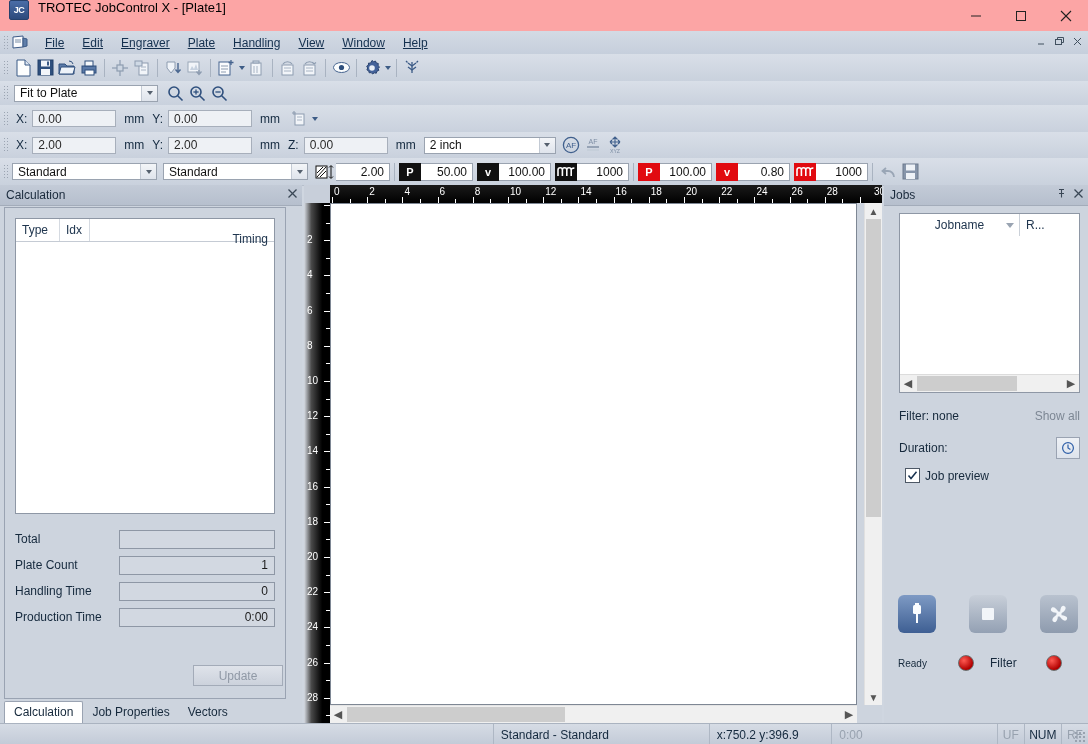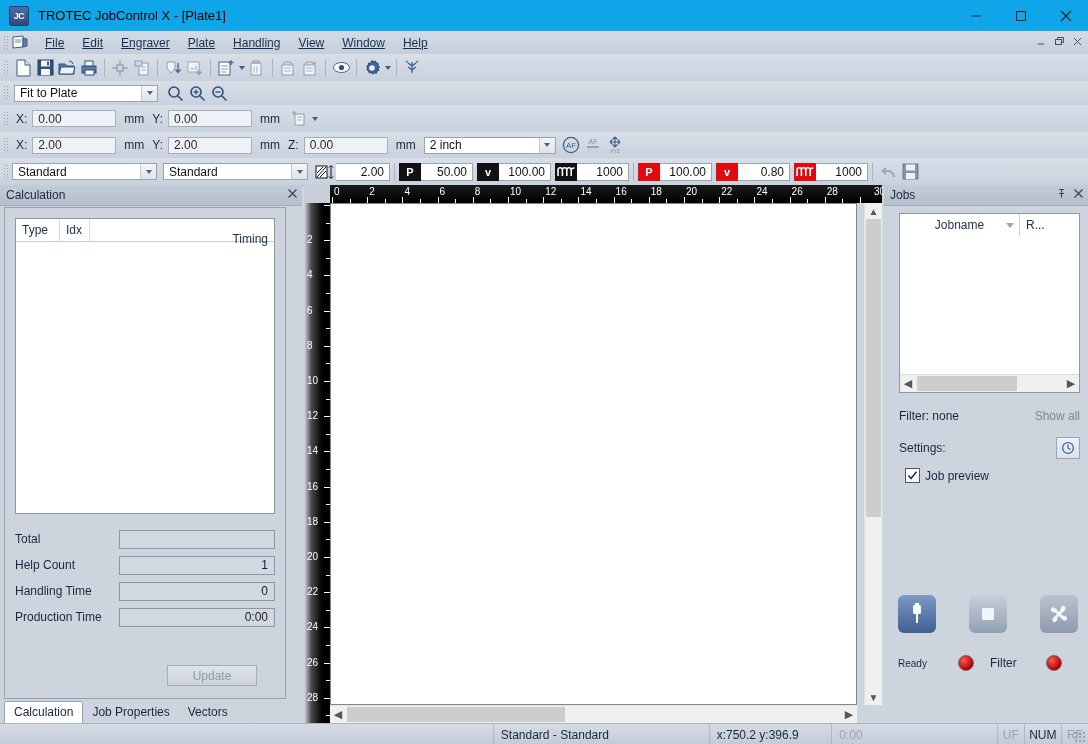--- a/index.html
+++ b/index.html
@@ -8,22 +8,22 @@
     font-family:"Liberation Sans","DejaVu Sans",sans-serif;
     font-size:12px;color:#1a1a1a;
     background:#cfd6e0;
     -webkit-font-smoothing:antialiased;
   }
   .app{position:relative;width:1088px;height:744px;}
 
   
   .titlebar{
     position:absolute;left:0;top:0;width:1088px;height:31px;
-    background:#0ea5e9;border-bottom:1px solid #dcdcdc;
-    display:flex;align-items:center;
+    background:#fca5a5;border-bottom:1px solid #dcdcdc;
+    display:flex;align-items:flex-start;
   }
   .app-logo{
     width:18px;height:18px;margin-left:9px;margin-right:9px;
     background:linear-gradient(#4a6da7,#2c4a7c);
     border:1px solid #26416c;border-radius:2px;
     display:flex;align-items:center;justify-content:center;
     font-size:9px;font-weight:bold;color:#fff;letter-spacing:-0.5px;
   }
   .title-text{font-size:13px;color:#000;}
   .win-btns{position:absolute;right:0;top:0;height:31px;display:flex;}
@@ -127,21 +127,21 @@
   .gh{display:flex;align-items:center;padding:0 6px;border-right:1px solid #d5dae1;box-sizing:border-box;}
   .rows{position:absolute;left:10px;right:10px;top:318px;}
   .row{display:flex;align-items:center;height:26px;}
   .row .rl{width:104px;font-size:12px;color:#15293d;}
   .row .rv{
     flex:1;height:19px;background:#d2d8e1;border:1px solid #8e97a5;
     box-sizing:border-box;display:flex;align-items:center;justify-content:flex-end;
     padding-right:6px;font-size:12px;color:#1b1b1b;
   }
   .btn-update{
-    position:absolute;right:28px;bottom:12px;width:90px;height:21px;
+    position:absolute;right:2px;bottom:12px;width:90px;height:21px;
     background:linear-gradient(#dfe3ea,#ccd2dc);border:1px solid #a3abb8;
     font-size:12px;color:#9099a6;display:flex;align-items:center;justify-content:center;
     box-sizing:border-box;
   }
   .tabstrip{
     position:absolute;left:4px;bottom:0;height:22px;display:flex;align-items:flex-end;
     font-size:12px;
   }
   .tab{padding:3px 9px 4px;color:#16293c;}
   .tab.active{background:#fff;border:1px solid #9aa3b2;border-bottom:none;border-radius:2px 2px 0 0;}
@@ -603,21 +603,21 @@
           <div class="gh" style="flex:1;justify-content:flex-end;border-right:none;margin-top:17px;">Timing</div>
         </div>
       </div>
 
       <div class="rows">
         <div class="row">
           <span class="rl">Total</span>
           <span class="rv"></span>
         </div>
         <div class="row">
-          <span class="rl">Help Count</span>
+          <span class="rl">Plate Count</span>
           <span class="rv">1</span>
         </div>
         <div class="row">
           <span class="rl">Handling Time</span>
           <span class="rv">0</span>
         </div>
         <div class="row">
           <span class="rl">Production Time</span>
           <span class="rv">0:00</span>
         </div>
@@ -780,21 +780,21 @@
         <div class="hs-arrow">▶</div>
       </div>
     </div>
 
     <div style="position:absolute;left:15px;top:224px;right:8px;display:flex;justify-content:space-between;align-items:center;">
       <span style="font-size:12px;color:#16293c;">Filter: none</span>
       <span style="font-size:12px;color:#7d8794;">Show all</span>
     </div>
 
     <div style="position:absolute;left:15px;top:252px;right:8px;display:flex;justify-content:space-between;align-items:center;">
-      <span style="font-size:12px;color:#16293c;">Settings:</span>
+      <span style="font-size:12px;color:#16293c;">Duration:</span>
       <span style="width:22px;height:20px;background:linear-gradient(#eef1f6,#dde3ec);border:1px solid #9aa3b2;display:flex;align-items:center;justify-content:center;">
         <svg width="14" height="14" viewBox="0 0 14 14" fill="none" stroke="#2e5fa8" stroke-width="1.2">
             <circle cx="7" cy="7" r="5.4"></circle>
             <path d="M7 3.6 V7 l2.4 1.6"></path>
           </svg>
       </span>
     </div>
 
     <div style="position:absolute;left:21px;top:283px;display:flex;align-items:center;gap:5px;">
       <span style="width:13px;height:13px;background:#fff;border:1px solid #4d5866;display:flex;align-items:center;justify-content:center;">

